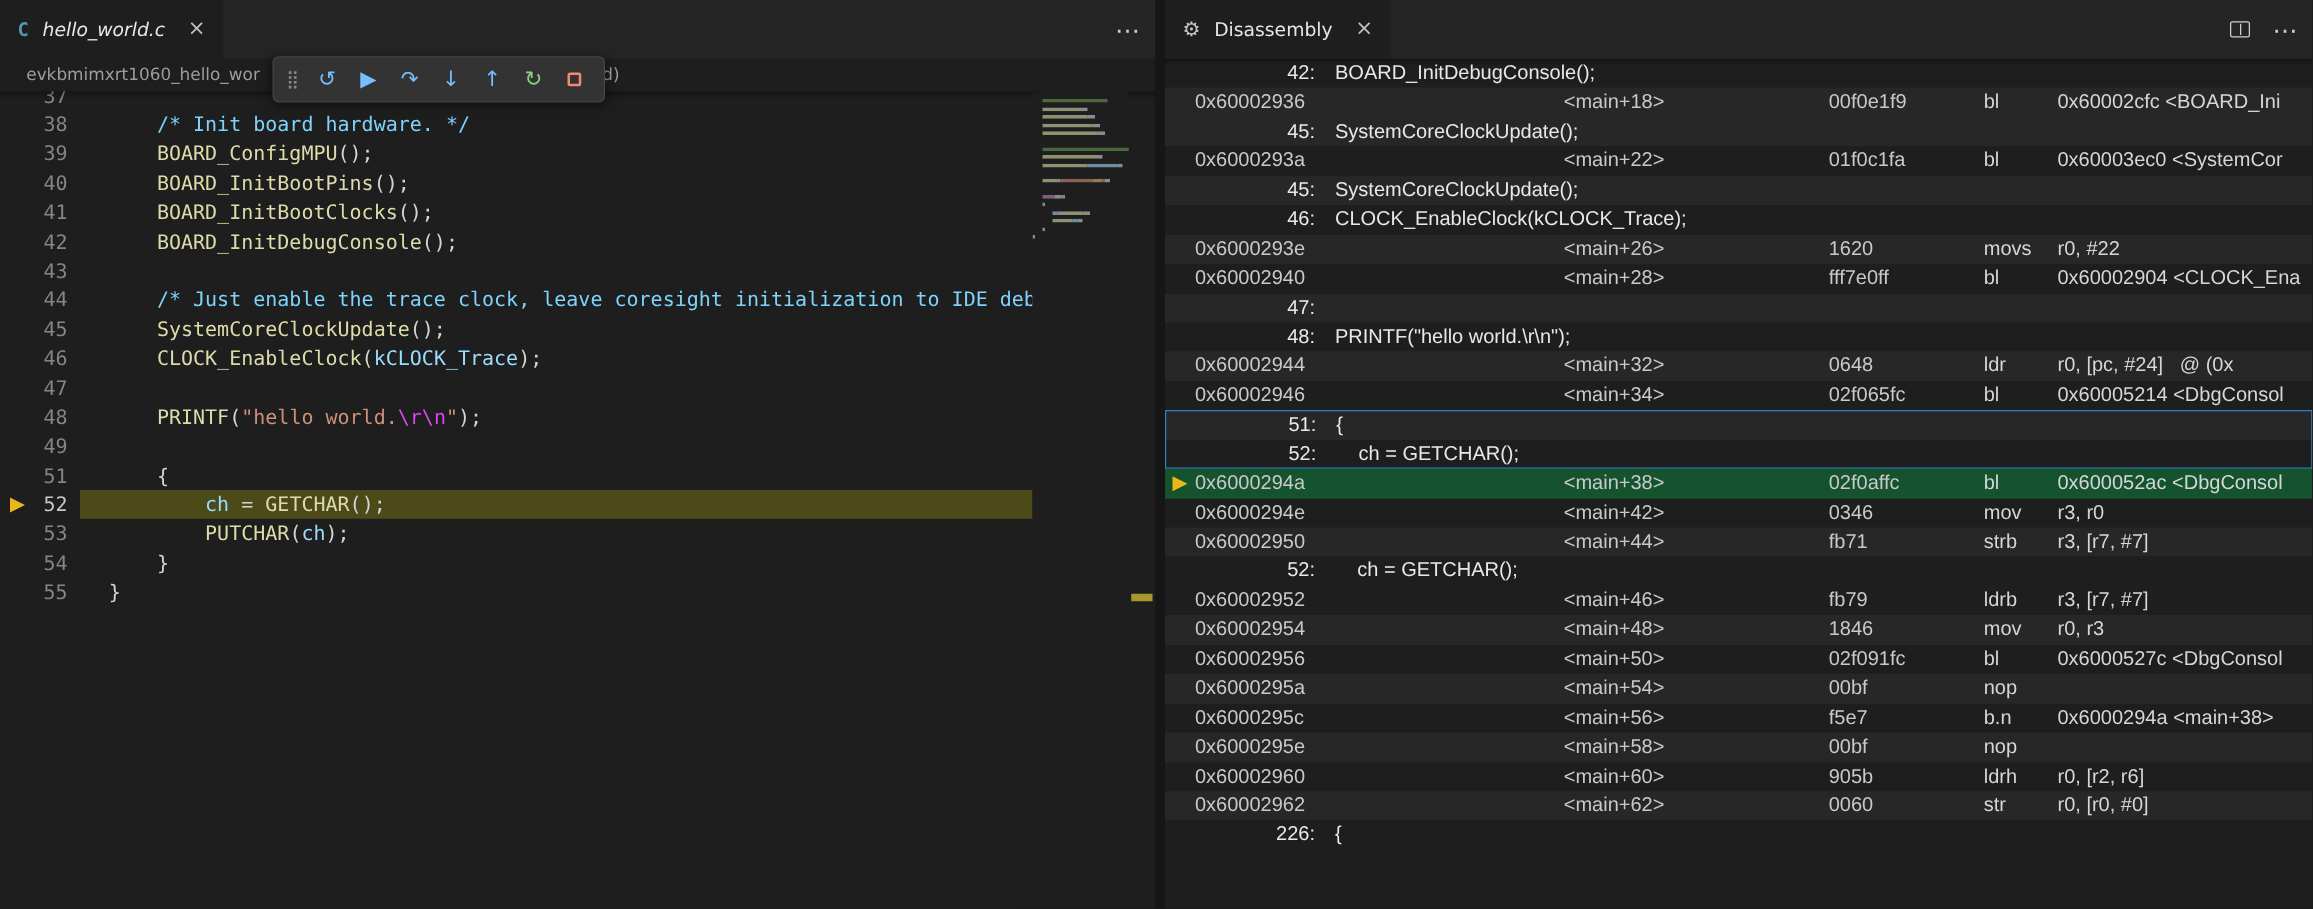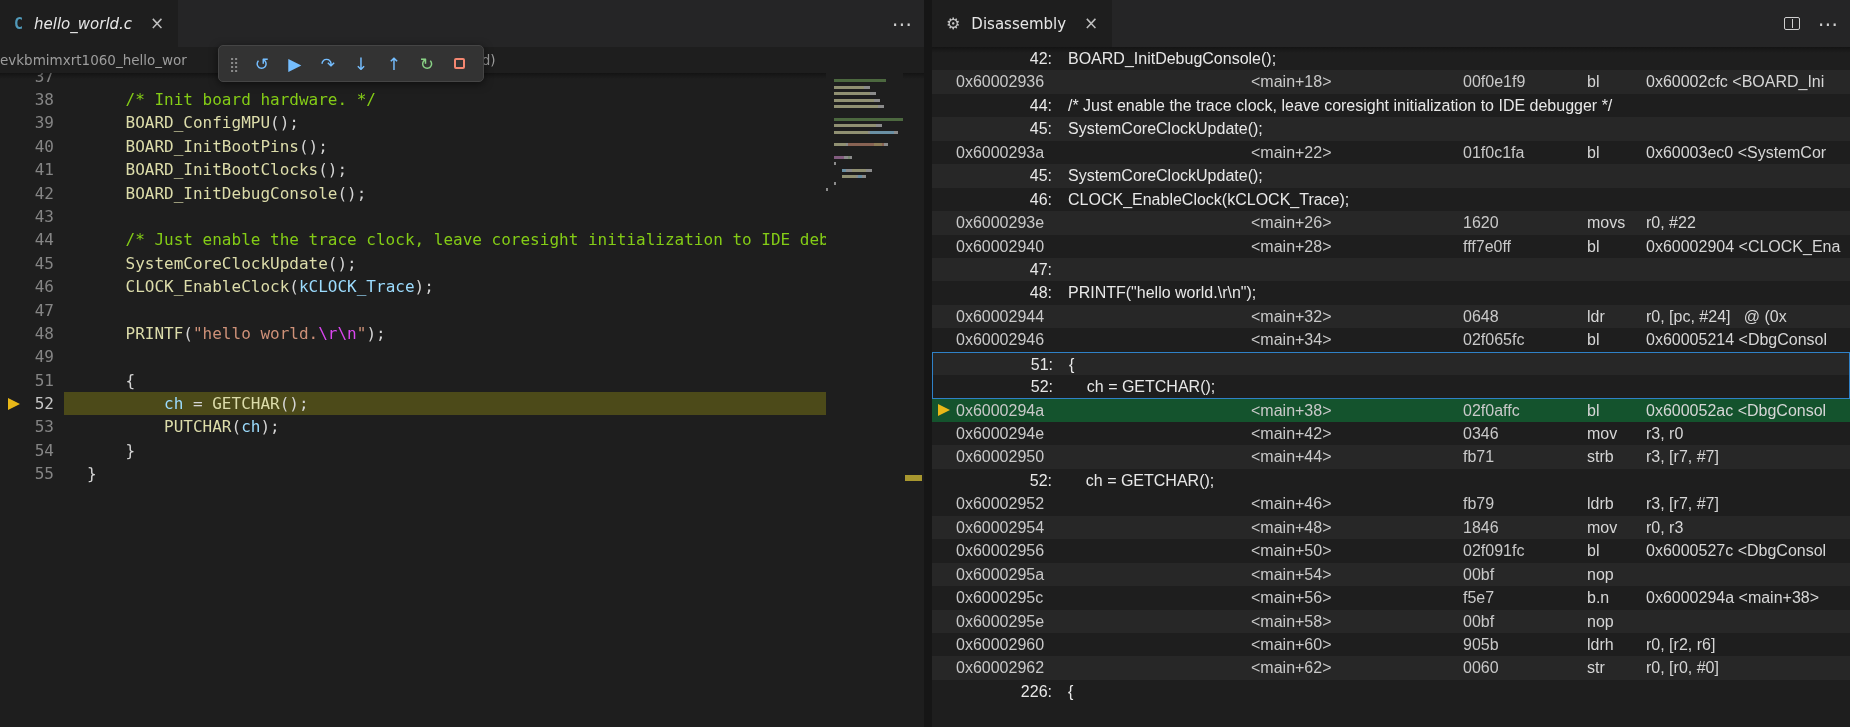--- a/index.html
+++ b/index.html
@@ -21,21 +21,21 @@
                font-size:15px;margin-right:9px}
   .tab-gear{color:#c5c5c5;font-size:16px;margin-right:9px}
   .tab-close{margin-left:16px;color:#c0c0c0;font-size:17px;line-height:1;cursor:pointer}
   .group-actions{position:absolute;right:12px;top:0;height:47px;display:flex;align-items:center;gap:18px}
   .more-icon{color:#cfcfcf;font-size:20px;cursor:pointer}
   .split-icon{width:16px;height:13px;border:1px solid #cfcfcf;border-radius:2px;position:relative;cursor:pointer}
   .split-icon::after{content:'';position:absolute;left:50%;top:1px;bottom:1px;width:1px;background:#cfcfcf}
 
   
   .breadcrumb{position:relative;height:26px;line-height:26px;background:#1e1e1e;
-              color:#9d9d9d;font-size:13.5px;cursor:pointer}
+              color:#9d9d9d;font-size:13.5px;padding-left:21px;cursor:pointer}
   .bc-right{position:absolute;left:478px;top:0}
 
   
   .debug-toolbar{position:absolute;left:218px;top:45px;height:37px;z-index:20;
                  display:flex;align-items:center;gap:6px;padding:0 10px;
                  background:#333333;border:1px solid #454545;border-radius:5px;
                  box-shadow:0 2px 9px rgba(0,0,0,.55)}
   .dbg-grip{color:#8a8a8a;font-size:14px;margin-right:3px;cursor:grab}
   .dbg-btn{width:27px;height:27px;display:flex;align-items:center;justify-content:center;
            font-size:17px;border-radius:4px;cursor:pointer}
@@ -48,21 +48,21 @@
   #code-lines{margin-top:-8.4px}
   .code-row{position:relative;height:23.4px;line-height:23.4px;width:826px;overflow:hidden;
             font-family:"DejaVu Sans Mono",monospace;font-size:16px;white-space:pre}
   .code-row.current{background:linear-gradient(to right,transparent 64px,#4c4a19 64px)}
   .glyph-margin{display:inline-block;width:28px;height:100%;position:relative;vertical-align:top}
   .cur-arrow{position:absolute;left:8px;top:50%;margin-top:-6px;width:0;height:0;
              border-left:12px solid #e8b718;border-top:6px solid transparent;border-bottom:6px solid transparent}
   .ln{display:inline-block;width:26px;text-align:right;color:#858585;vertical-align:top}
   .code-row.current .ln{color:#c6c6c6}
   .code{margin-left:33px}
-  .tok-plain{color:#d4d4d4}.tok-comment{color:#84cc16}.tok-fn{color:#dcdcaa}
+  .tok-plain{color:#d4d4d4}.tok-comment{color:#7dd3fc}.tok-fn{color:#dcdcaa}
   .tok-var{color:#9cdcfe}.tok-kw{color:#c586c0}.tok-num{color:#b5cea8}
   .tok-str{color:#ce9178}.tok-esc{color:#d946ef}
 
   
   .minimap{position:absolute;left:826px;top:0;width:77px;bottom:0;background:#1e1e1e;z-index:7;cursor:pointer}
   .mm-row{height:3px;margin-bottom:3.4px;white-space:nowrap;font-size:0;overflow:hidden;width:77px}
   .mm-seg{display:inline-block;height:3px;opacity:.6}
   .overview-ruler{position:absolute;left:903px;top:0;width:21px;bottom:0;z-index:7;cursor:pointer}
   .ruler-marker{position:absolute;left:2px;right:2px;top:402px;height:6px;background:#a8972f}
 
@@ -182,21 +182,20 @@
       </div>
       <div class="group-actions">
         <span class="split-icon"></span>
         <span class="more-icon">⋯</span>
       </div>
     </div>
 
     <div class="disasm" id="disasm">
         <div class="drow"><span class="dcol col-line">42:</span><span class="dcol col-code">BOARD_InitDebugConsole();</span></div>
         <div class="drow stripe"><span class="dcol col-addr">0x60002936</span><span class="dcol col-sym">&lt;main+18&gt;</span><span class="dcol col-bytes">00f0e1f9</span><span class="dcol col-mn">bl</span><span class="dcol col-args">0x60002cfc &lt;BOARD_Ini</span></div>
-        <div class="drow"><span class="dcol col-line">44:</span><span class="dcol col-code">/* Just enable the trace clock, leave coresight initialization to IDE debugger */</span></div>
         <div class="drow stripe"><span class="dcol col-line">45:</span><span class="dcol col-code">SystemCoreClockUpdate();</span></div>
         <div class="drow"><span class="dcol col-addr">0x6000293a</span><span class="dcol col-sym">&lt;main+22&gt;</span><span class="dcol col-bytes">01f0c1fa</span><span class="dcol col-mn">bl</span><span class="dcol col-args">0x60003ec0 &lt;SystemCor</span></div>
         <div class="drow stripe"><span class="dcol col-line">45:</span><span class="dcol col-code">SystemCoreClockUpdate();</span></div>
         <div class="drow"><span class="dcol col-line">46:</span><span class="dcol col-code">CLOCK_EnableClock(kCLOCK_Trace);</span></div>
         <div class="drow stripe"><span class="dcol col-addr">0x6000293e</span><span class="dcol col-sym">&lt;main+26&gt;</span><span class="dcol col-bytes">1620</span><span class="dcol col-mn">movs</span><span class="dcol col-args">r0, #22</span></div>
         <div class="drow"><span class="dcol col-addr">0x60002940</span><span class="dcol col-sym">&lt;main+28&gt;</span><span class="dcol col-bytes">fff7e0ff</span><span class="dcol col-mn">bl</span><span class="dcol col-args">0x60002904 &lt;CLOCK_Ena</span></div>
         <div class="drow stripe"><span class="dcol col-line">47:</span></div>
         <div class="drow"><span class="dcol col-line">48:</span><span class="dcol col-code">PRINTF("hello world.\r\n");</span></div>
         <div class="drow stripe"><span class="dcol col-addr">0x60002944</span><span class="dcol col-sym">&lt;main+32&gt;</span><span class="dcol col-bytes">0648</span><span class="dcol col-mn">ldr</span><span class="dcol col-args">r0, [pc, #24]   @ (0x</span></div>
         <div class="drow"><span class="dcol col-addr">0x60002946</span><span class="dcol col-sym">&lt;main+34&gt;</span><span class="dcol col-bytes">02f065fc</span><span class="dcol col-mn">bl</span><span class="dcol col-args">0x60005214 &lt;DbgConsol</span></div>

